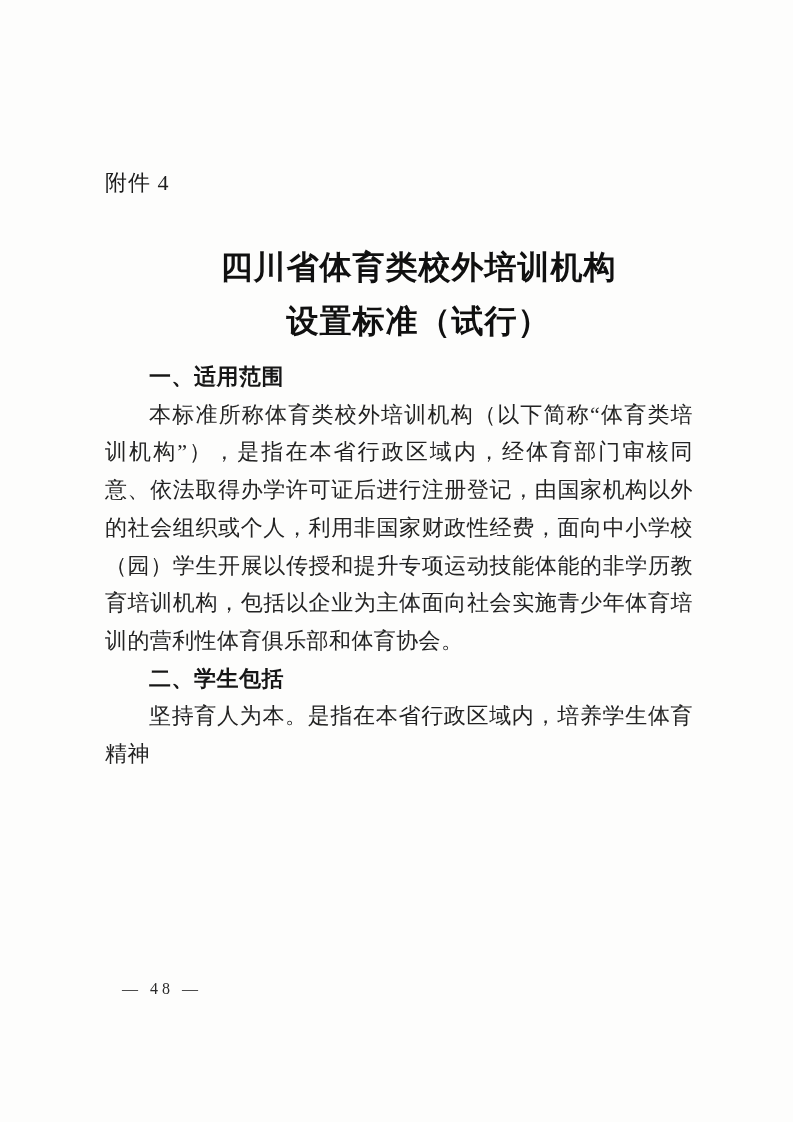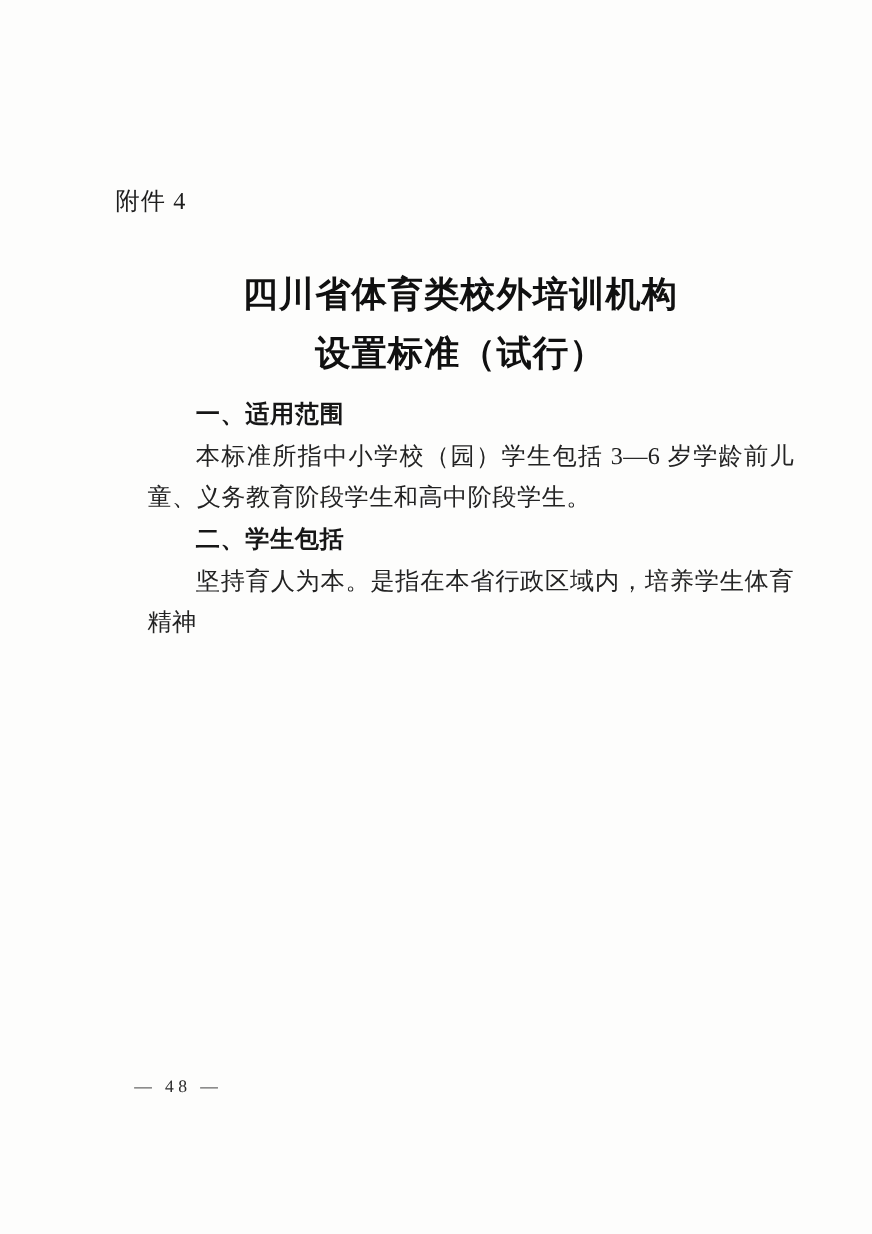--- a/index.html
+++ b/index.html
@@ -45,21 +45,20 @@
   .content {
     position: absolute;
     left: 105px;
     top: 358px;
     width: 588px;
     font-size: 22px;
     line-height: 37.7px;
     text-align: justify;
     text-justify: inter-ideograph;
     color: #232323;
-    margin-left: 29px;
   }
   .section-heading {
     text-indent: 2em;
     font-weight: bold;
     font-family: "Liberation Sans", "DejaVu Sans", sans-serif;
     color: #161616;
     letter-spacing: 0.5px;
   }
   .content p {
     margin: 0;
@@ -84,22 +83,22 @@
 
   <h1 class="title">
     <span class="title-line">四川省体育类校外培训机构</span>
     <span class="title-line">设置标准（试行）</span>
   </h1>
 
   <div class="content">
 
     <div class="section-heading">一、适用范围</div>
 
+    <p>本标准所称体育类校外培训机构（以下简称“体育类培训机构”），是指在本省行政区域内，经体育部门审核同意、依法取得办学许可证后进行注册登记，由国家机构以外的社会组织或个人，利用非国家财政性经费，面向中小学校（园）学生开展以传授和提升专项运动技能体能的非学历教育培训机构，包括以企业为主体面向社会实施青少年体育培训的营利性体育俱乐部和体育协会。</p>
 
-    <p>本标准所指中小学校（园）学生包括 3—6 岁学龄前儿童、义务教育阶段学生和高中阶段学生。</p>
 
 
     <div class="section-heading">二、学生包括</div>
 
     <p>坚持育人为本。是指在本省行政区域内，培养学生体育精神</p>
 
   </div>
 
   <div class="page-number">— 48 —</div>
 

